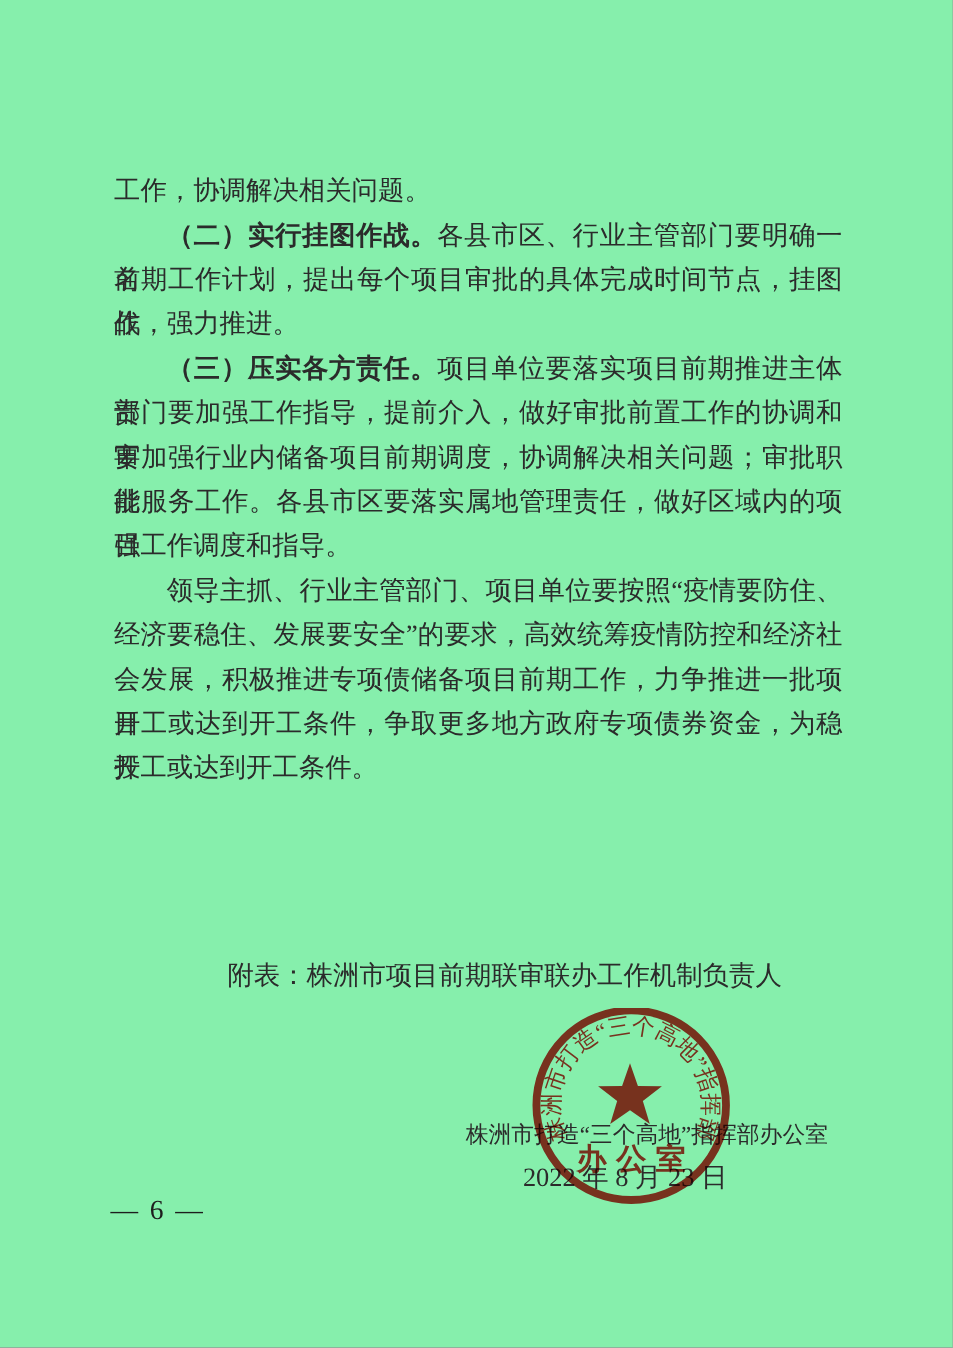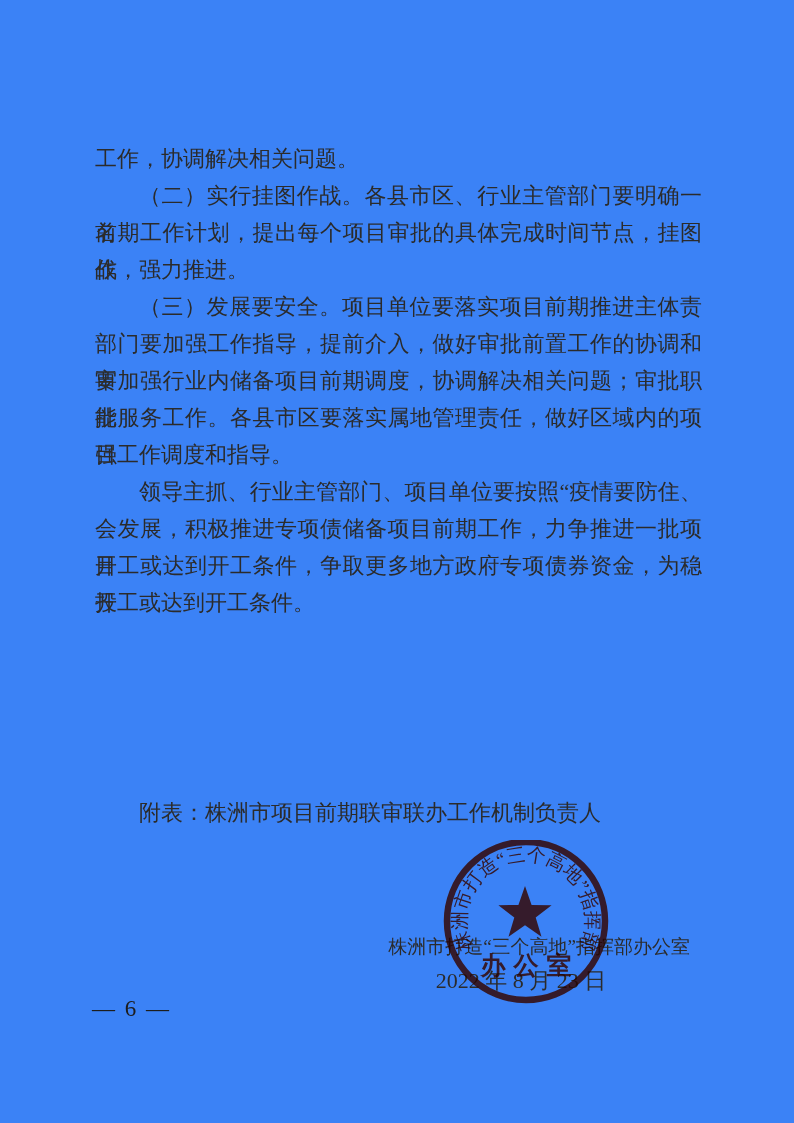--- a/index.html
+++ b/index.html
@@ -1,49 +1,50 @@
 <!DOCTYPE html>
 <html><head>
 <meta charset="utf-8">
 <style>
   html,body{margin:0;padding:0;background:#888;}
-  .page{position:relative;width:794px;height:1123px;background:#3b82f6;overflow:hidden;
+  .page{position:relative;width:794px;height:1123px;background:#86efac;overflow:hidden;
         font-family:"Liberation Serif","DejaVu Serif",serif;color:#2b2b2b;}
   .body-block{position:absolute;left:95px;top:140px;width:607px;font-size:22px;}
   .ln{height:37px;line-height:37px;white-space:nowrap;}
   .ln.s{white-space:normal;text-align:justify;text-align-last:justify;}
   .ln.ind{text-indent:44px;}
-  .bd{font-weight:normal;}
+  .bd{font-weight:bold;}
   .attachment{position:absolute;left:95px;top:794px;width:607px;height:37px;line-height:37px;
-              font-size:22px;text-indent:44px;}
+              font-size:22px;text-indent:44px;text-align:center;}
   .signature{position:absolute;right:104px;top:928px;height:37px;line-height:37px;font-size:19px;}
   .docdate{position:absolute;left:352px;top:962px;width:338px;height:37px;line-height:37px;
            font-size:22px;text-align:center;}
   .pageno{position:absolute;left:92px;top:994px;height:30px;line-height:30px;font-size:23px;
           letter-spacing:2px;color:#1d1d1d;}
   .seal{position:absolute;left:441px;top:840px;width:170px;height:166px;
         mix-blend-mode:multiply;opacity:.93;pointer-events:none;}
   .seal text{font-family:"Liberation Serif","DejaVu Serif",serif;}
 </style>
 </head>
 <body>
 
 <div class="page">
 
   <div class="body-block">
     <div class="ln"><span>工作，协调解决相关问题。</span></div>
     <div class="ln s ind"><span class="bd">（二）实行挂图作战。</span><span>各县市区、行业主管部门要明确一名</span></div>
     <div class="ln s"><span>前期工作计划，提出每个项目审批的具体完成时间节点，挂图作</span></div>
     <div class="ln"><span>战，强力推进。</span></div>
-    <div class="ln s ind"><span class="bd">（三）发展要安全。</span><span>项目单位要落实项目前期推进主体责</span></div>
+    <div class="ln s ind"><span class="bd">（三）压实各方责任。</span><span>项目单位要落实项目前期推进主体责</span></div>
     <div class="ln s"><span>部门要加强工作指导，提前介入，做好审批前置工作的协调和审</span></div>
     <div class="ln s"><span>要加强行业内储备项目前期调度，协调解决相关问题；审批职能</span></div>
     <div class="ln s"><span>批服务工作。各县市区要落实属地管理责任，做好区域内的项目</span></div>
     <div class="ln"><span>强工作调度和指导。</span></div>
     <div class="ln s ind"><span>领导主抓、行业主管部门、项目单位要按照“疫情要防住、</span></div>
+    <div class="ln s"><span>经济要稳住、发展要安全”的要求，高效统筹疫情防控和经济社</span></div>
     <div class="ln s"><span>会发展，积极推进专项债储备项目前期工作，力争推进一批项目</span></div>
     <div class="ln s"><span>开工或达到开工条件，争取更多地方政府专项债券资金，为稳投</span></div>
     <div class="ln"><span>开工或达到开工条件。</span></div>
   </div>
 
   <div class="attachment">
     <span>附表：株洲市项目前期联审联办工作机制负责人</span>
   </div>
 
   <div class="signature">株洲市打造“三个高地”指挥部办公室</div>

